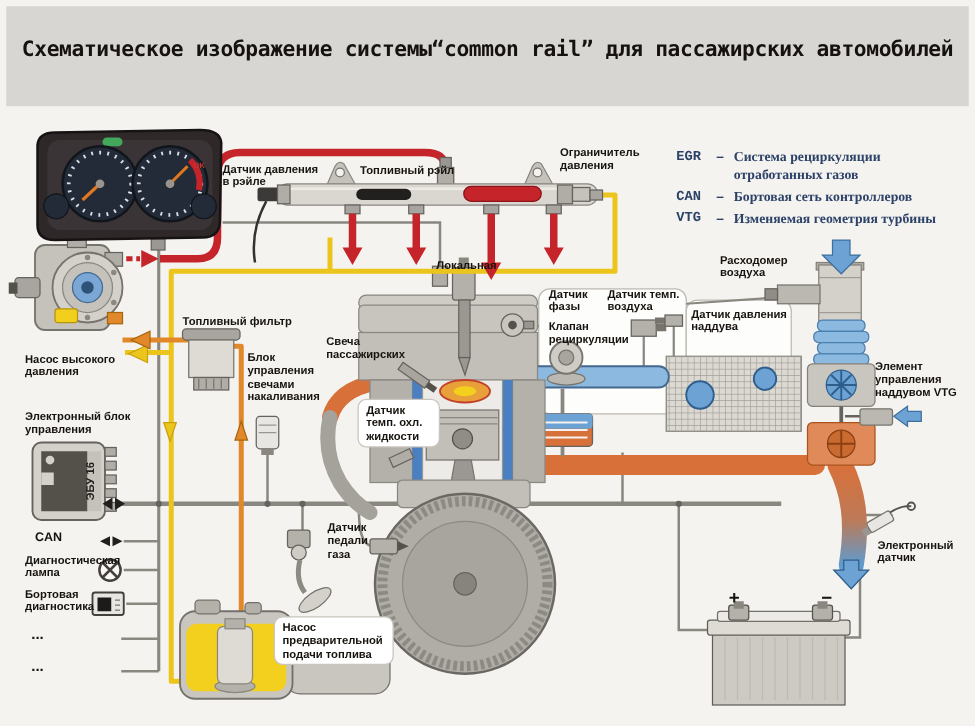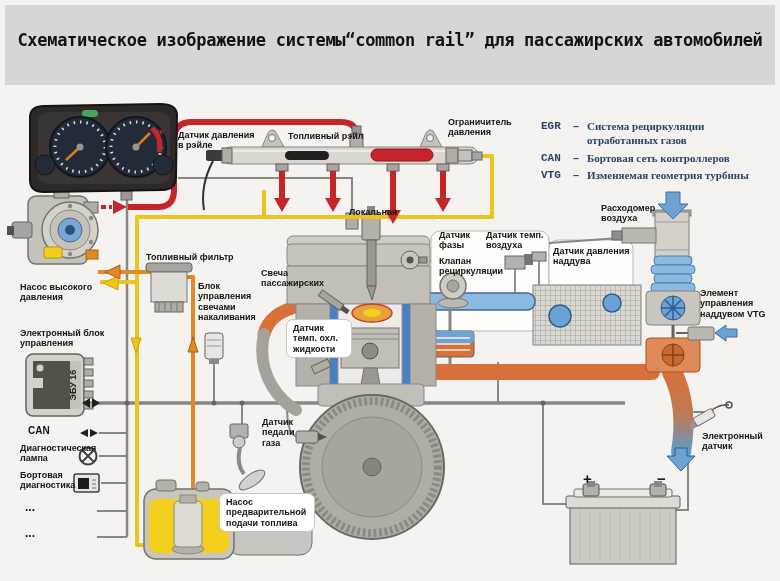--- a/index.html
+++ b/index.html
@@ -353,21 +353,21 @@
 давления</div>
   <div class="lbl" style="left:349px;top:207px">Локальная</div>
   <div class="lbl" style="left:439px;top:230px">Датчик
 фазы</div>
   <div class="lbl" style="left:486px;top:230px">Датчик темп.
 воздуха</div>
   <div class="lbl" style="left:439px;top:256px">Клапан
 рециркуляции</div>
   <div class="lbl" style="left:553px;top:246px">Датчик давления
 наддува</div>
-  <div class="lbl" style="left:601px;top:203px">Расходомер
+  <div class="lbl" style="left:576px;top:203px">Расходомер
 воздуха</div>
   <div class="lbl" style="left:700px;top:288px">Элемент
 управления
 наддувом VTG</div>
   <div class="lbl" style="left:261px;top:268px">Свеча
 пассажирских</div>
   <div class="lbl" style="left:146px;top:252px">Топливный фильтр</div>
   <div class="lbl" style="left:198px;top:281px">Блок
 управления
 свечами

